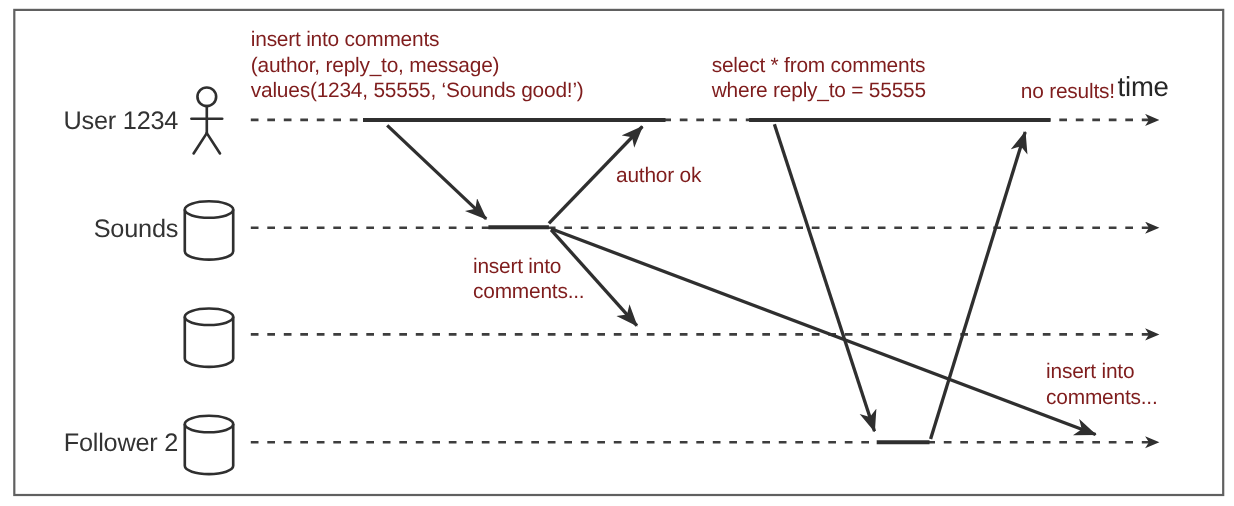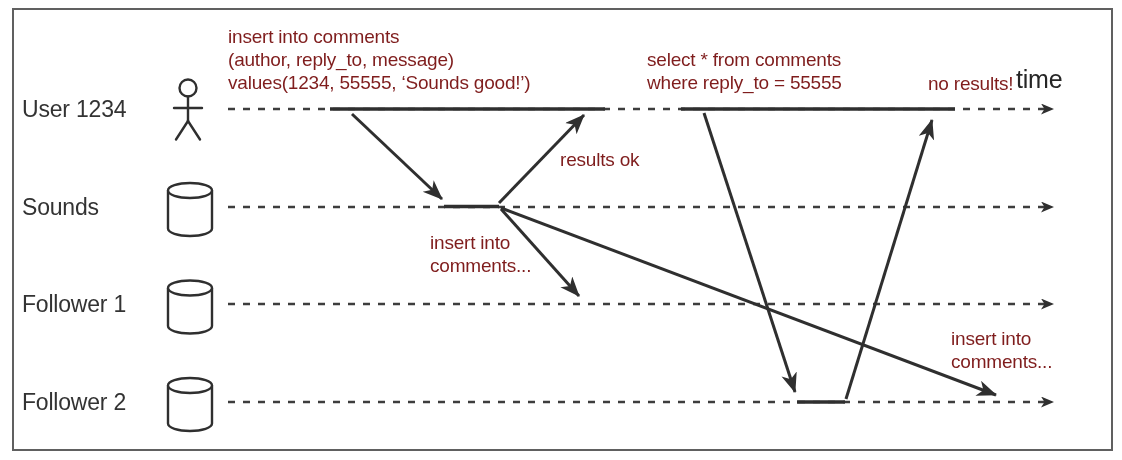--- a/index.html
+++ b/index.html
@@ -21,20 +21,21 @@
   .lbl{
     position:absolute;
     color:#7f1d1d;
     white-space:pre-line;
     line-height:23px;
     font-size:19px;
     letter-spacing:-0.2px;
   }
   .actor{
     left:22px;width:140px;
+    text-align:right;
     font-size:23px;
     line-height:26px;
     color:#333333;
     letter-spacing:-0.2px;
   }
   .time{
     font-size:25px;
     color:#262626;
     letter-spacing:-0.2px;
   }
@@ -95,28 +96,27 @@
       <ellipse cx="190" cy="288" rx="22" ry="7.5"></ellipse>
     </g>
     <g stroke="#2f2f2f" stroke-width="2.4" fill="#ffffff">
       <path d="M168,385.5 L168,423.5 A22,7.5 0 0 0 212,423.5 L212,385.5"></path>
       <ellipse cx="190" cy="385.5" rx="22" ry="7.5"></ellipse>
     </g>
   </svg>
 
   <div class="lbl actor" style="top:96px">User 1234</div>
   <div class="lbl actor" style="top:194px">Sounds</div>
-  <div class="lbl actor" style="top:291px">Follower 1</div>
   <div class="lbl actor" style="top:389px">Follower 2</div>
 
   <div class="lbl" style="left:228px;top:25px">insert into comments
 (author, reply_to, message)
 values(1234, 55555, ‘Sounds good!’)</div>
   <div class="lbl" style="left:647px;top:48px">select * from comments
 where reply_to = 55555</div>
-  <div class="lbl" style="left:560px;top:148px">results ok</div>
+  <div class="lbl" style="left:560px;top:148px">author ok</div>
   <div class="lbl" style="left:928px;top:72px">no results!</div>
   <div class="lbl time" style="left:1016px;top:68px">time</div>
   <div class="lbl" style="left:430px;top:231px">insert into
 comments...</div>
   <div class="lbl" style="left:951px;top:327px">insert into
 comments...</div>
 </div>
 
 </body></html>

